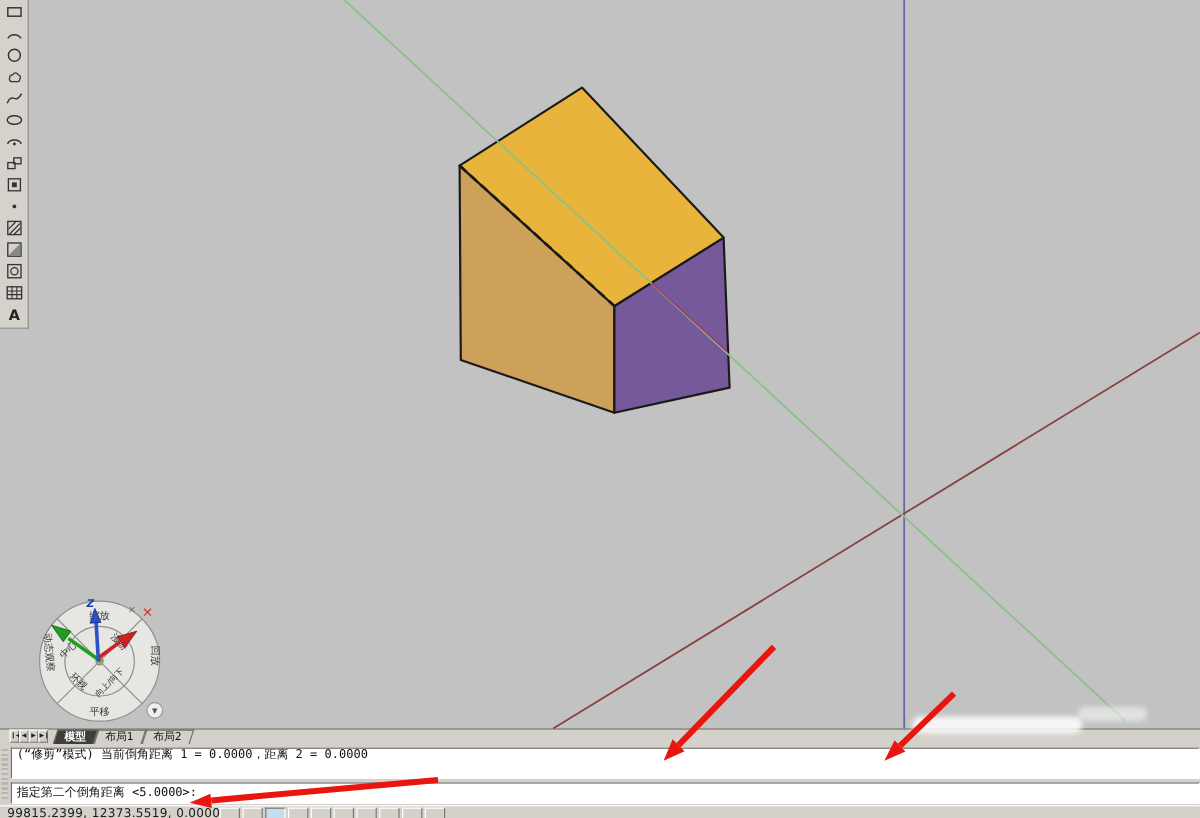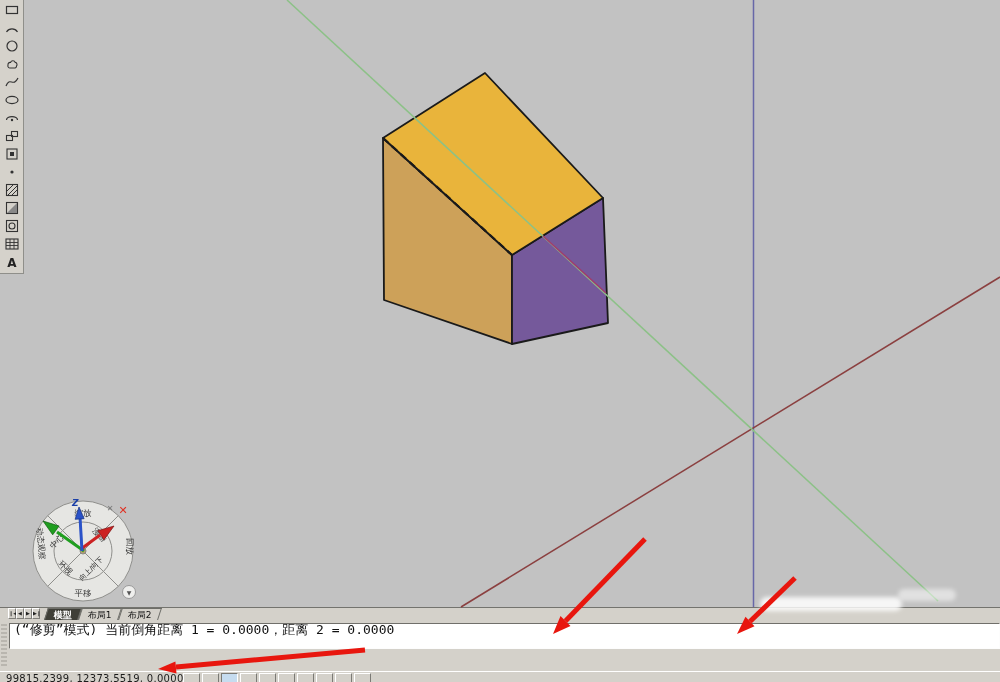--- a/index.html
+++ b/index.html
@@ -31,21 +31,21 @@
   .tab > span { display:inline-block; transform:skewX(18deg); }
   .tab.active { background:#3F3F38; color:#fff; font-weight:bold; }
   #tabs { display:flex; margin-left:6px; }
 
   
   #cmdwin { position:absolute; left:0; top:620px; width:1000px; height:51px; background:#D4D1CA; z-index:4; }
   #cmd-grip { position:absolute; left:1px; top:4px; width:6px; height:44px;
     background:repeating-linear-gradient(#b9b6af 0 2px, #D4D1CA 2px 4px); }
   .cmdbox { position:absolute; left:9px; right:0; background:#fff;
     border:1px solid; border-color:#706f6a #fdfdfd #fdfdfd #706f6a;
-    font-family:"DejaVu Sans Mono","Liberation Mono",monospace; font-size:13px; color:#111;
+    font-family:"DejaVu Sans Mono","Liberation Mono",monospace; font-size:10px; color:#111;
     padding-left:4px; white-space:nowrap; overflow:hidden; }
   #cmd-history { top:3px; height:26px; line-height:12.5px; }
   #cmd-input { top:32px; height:18px; line-height:16px; }
 
   
   #statusbar { position:absolute; left:0; top:671px; width:1000px; height:11px;
     background:#D4D1CA; border-top:1px solid #fff; z-index:4; overflow:hidden; }
   #coords { position:absolute; left:6px; top:1px; font-size:10px; color:#1a1a1a; letter-spacing:.3px; }
   #toggles { position:absolute; left:183px; top:1px; display:flex; gap:2px; }
   .toggle { width:17px; height:14px; background:#D4D1CA; border:1px solid;
@@ -233,20 +233,23 @@
       <div class="tab"><span>布局1</span></div>
       <div class="tab"><span>布局2</span></div>
     </div>
   </div>
 
   <div id="cmdwin">
     <div id="cmd-grip"></div>
     <div class="cmdbox" id="cmd-history">
       <div>(“修剪”模式) 当前倒角距离 1 = 0.0000，距离 2 = 0.0000</div>
     </div>
+    <div class="cmdbox" id="cmd-input">
+      <span>指定第二个倒角距离 &lt;5.0000&gt;:</span>
+    </div>
   </div>
 
   <div id="statusbar">
     <span id="coords">99815.2399, 12373.5519, 0.0000</span>
     <div id="toggles">
       <div class="toggle"></div>
       <div class="toggle"></div>
       <div class="toggle pressed"></div>
       <div class="toggle"></div>
       <div class="toggle"></div>

